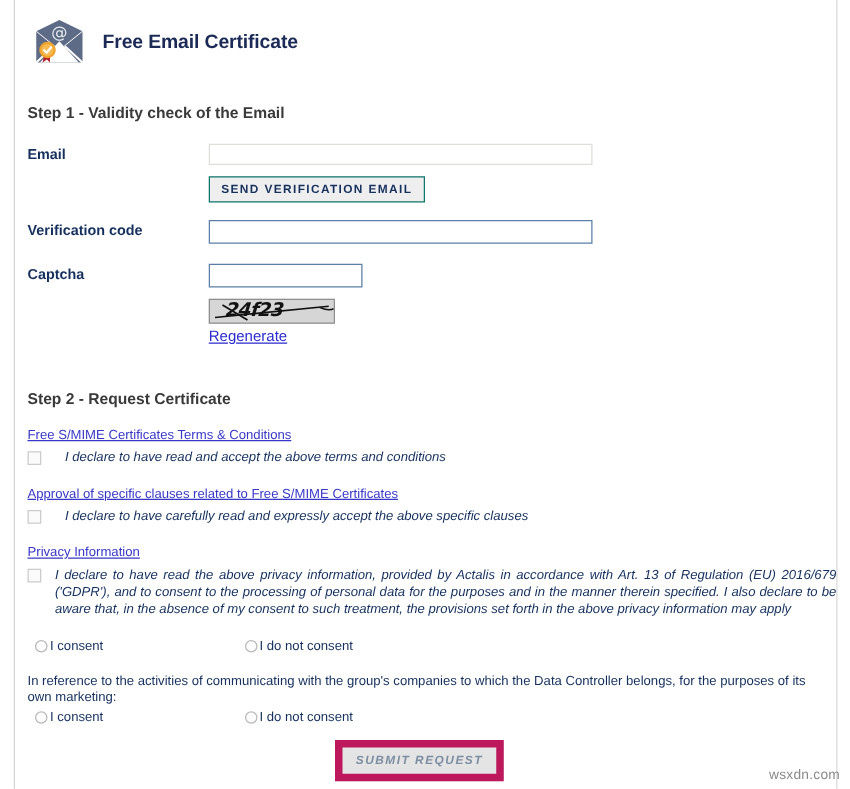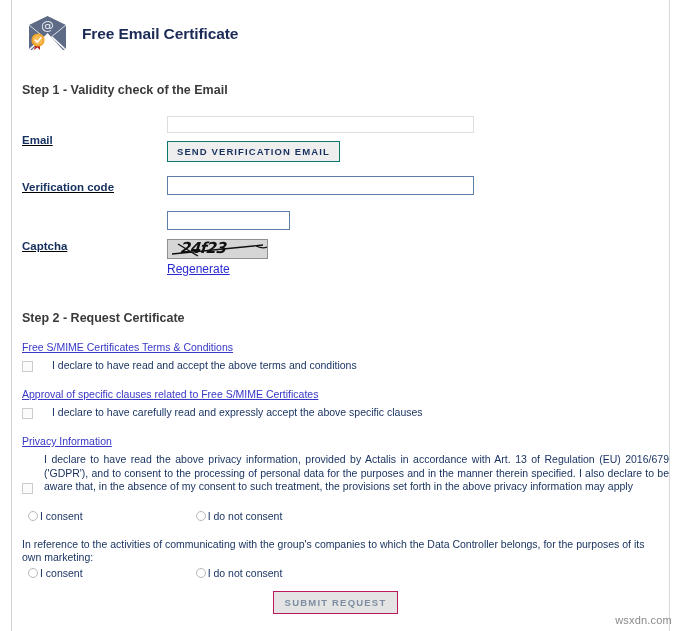--- a/index.html
+++ b/index.html
@@ -78,22 +78,21 @@
   }
 
   
   .step1 {
     position: relative;
     margin-top: 27px;
     padding-left: 10px;
   }
   .row {
     display: flex;
-    align-items: center;
-    text-decoration: underline;
+    align-items: flex-start;
   }
   .row-label {
     width: 145px;
     flex: 0 0 auto;
     padding-top: 3px;
   }
   .field-email {
     width: 307px;
     height: 17px;
     border: 1px solid #dededa;
@@ -166,22 +165,23 @@
   .doc-link {
     display: inline-block;
     font-size: 10.5px;
     color: #3838c8;
     text-decoration: underline;
     cursor: pointer;
     margin-top: 16px;
   }
   .consent-line {
     display: flex;
-    align-items: flex-end;
+    align-items: flex-start;
     margin-top: 4px;
+    font-style: italic;
   }
   .cb {
     width: 11px;
     height: 11px;
     flex: 0 0 auto;
     border: 1px solid #cccccc;
     background: #fbfbfb;
     box-sizing: border-box;
     margin-top: 1px;
     cursor: pointer;
@@ -241,28 +241,29 @@
   }
 
   .submit-wrap {
     display: flex;
     justify-content: center;
     margin-top: 12px;
     padding-right: 20px;
   }
   .btn-submit {
     background: #e4e4e4;
-    border: 1px solid #be185d;
+    border: 6px solid #be185d;
     color: #7d8ea3;
     font-size: 9.5px;
     font-weight: bold;
     letter-spacing: 1.2px;
     padding: 5px 11px;
     font-family: "Liberation Sans", sans-serif;
     cursor: default;
+    font-style: italic;
   }
   .watermark {
     position: absolute;
     right: 8px;
     bottom: 5px;
     font-size: 11px;
     color: #8a8a8a;
     letter-spacing: 0.2px;
   }
 </style>

